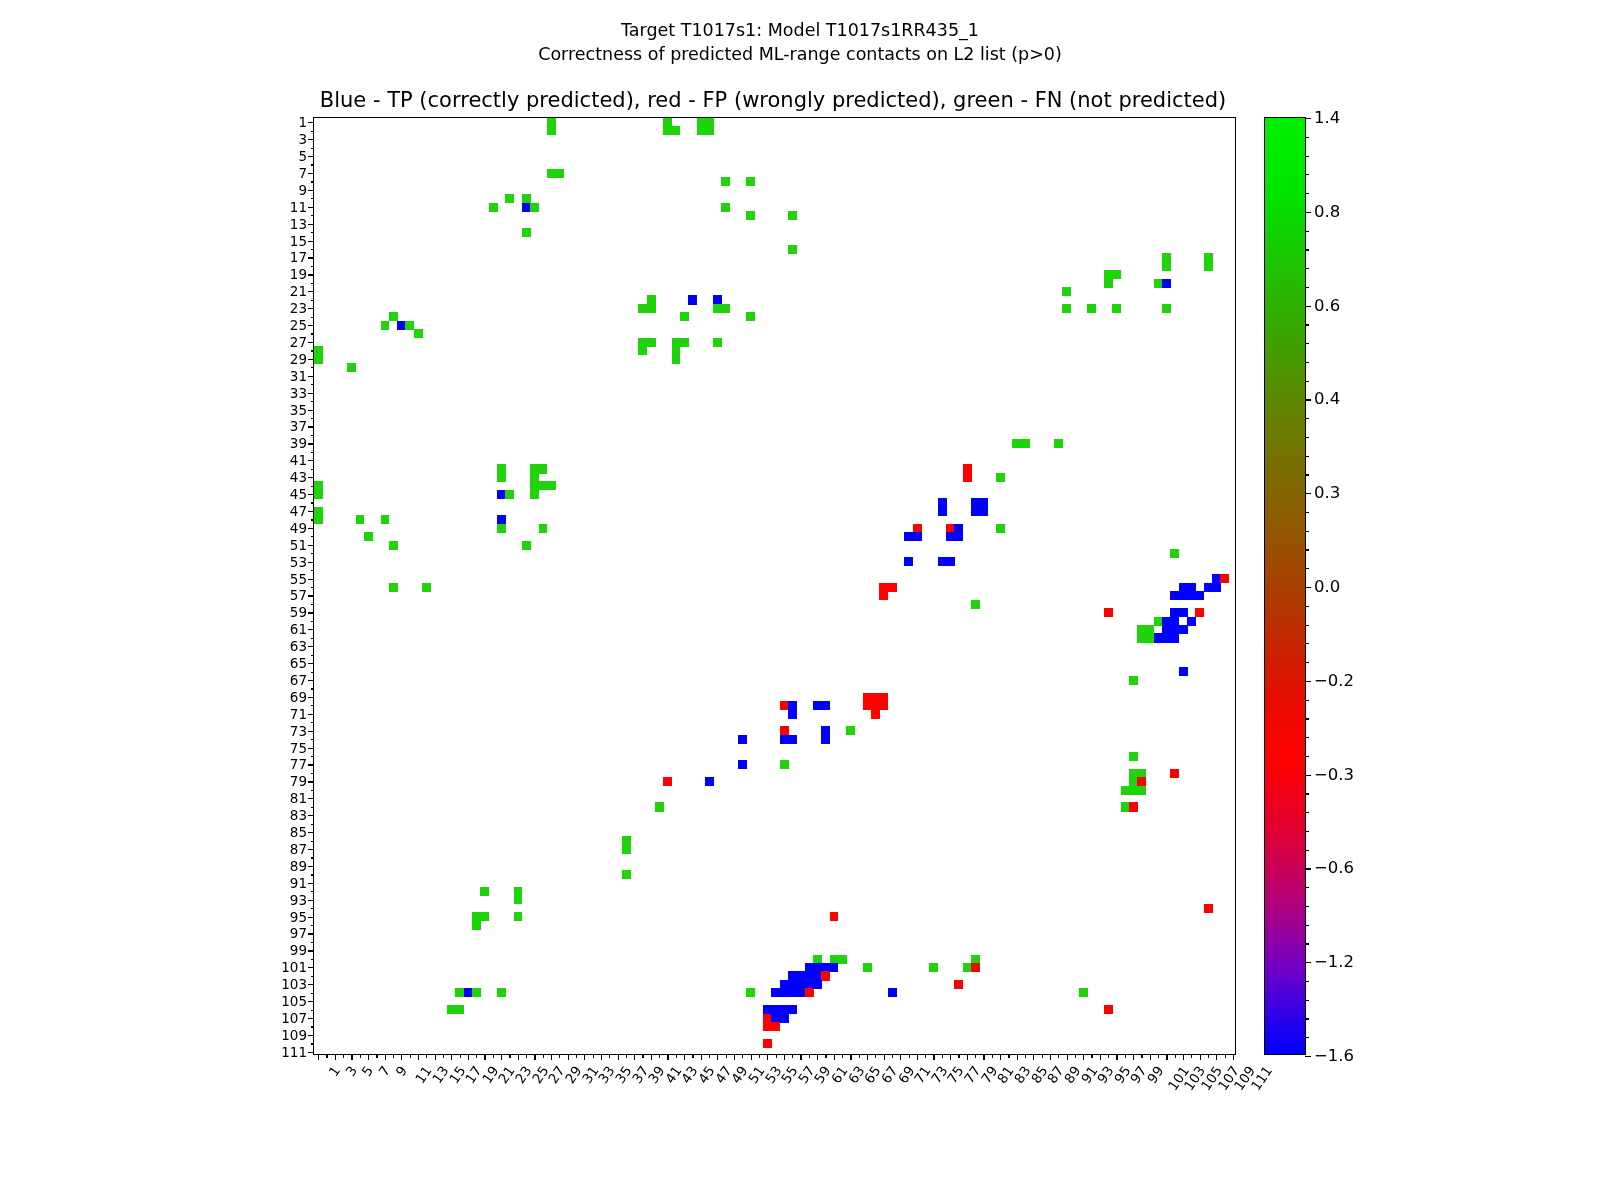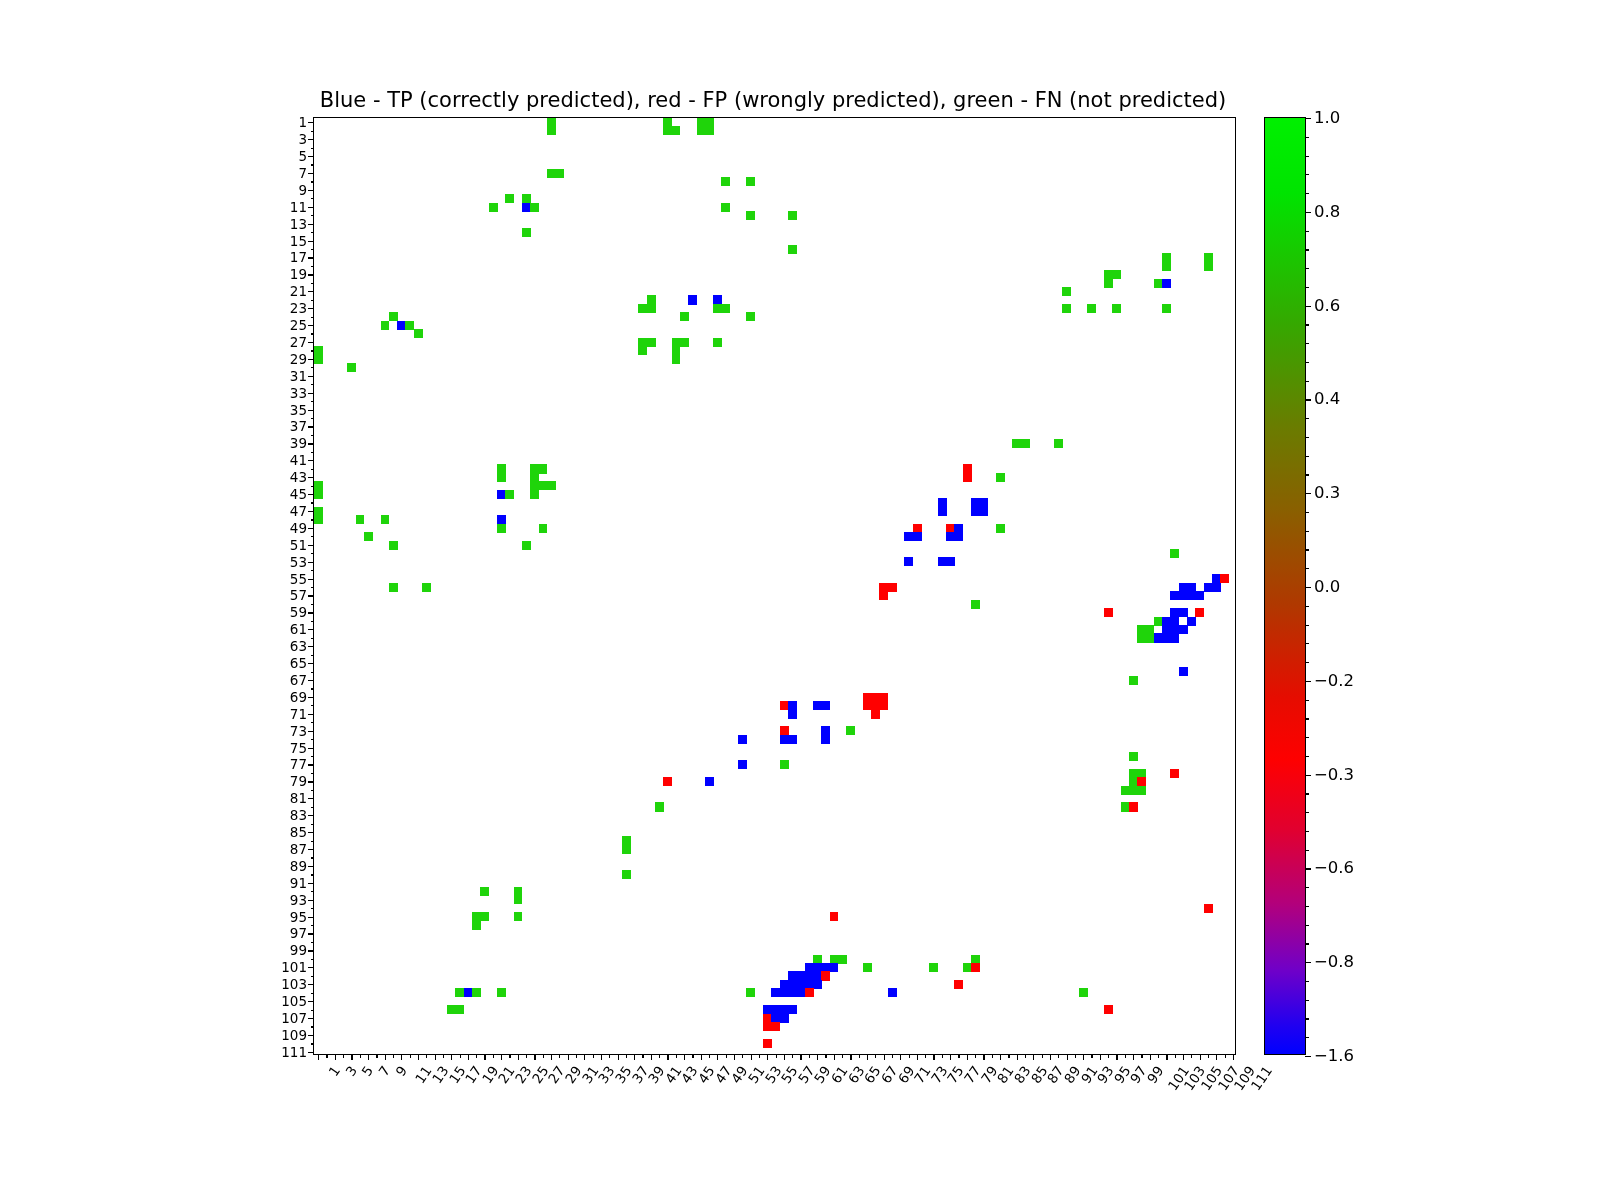--- a/index.html
+++ b/index.html
@@ -38,20 +38,22 @@
               #e1002f 76%, #b2007c 84%, #7000c8 91%, #2000f0 97%, #0000ff 100%);}
   .cbtick{position:absolute;left:calc(100% + 9px);font-size:16.5px;line-height:14px;
           transform:translateY(-7px);white-space:nowrap;}
   .cbtick-mark{position:absolute;left:100%;width:6px;height:1.2px;background:#000;}
   .cbtick-minor{position:absolute;left:100%;width:3.5px;height:1.2px;background:#000;}
 </style>
 </head>
 <body>
 
 <div id="title-block">
+  <div id="title-line1">Target T1017s1: Model T1017s1RR435_1</div>
+  <div id="title-line2">Correctness of predicted ML-range contacts on L2 list (p&gt;0)</div>
 </div>
 
 <div id="legend-title">Blue - TP (correctly predicted), red - FP (wrongly predicted), green - FN (not predicted)</div>
 
 <div id="plot-frame">
   <div id="matrix-layer">
       <div class="cell" style="left: 232.829px; top: 0px; width: 8.91532px; height: 9.05045px; background: rgb(31, 212, 10);"></div>
       <div class="cell" style="left: 349.243px; top: 0px; width: 8.91532px; height: 9.05045px; background: rgb(31, 212, 10);"></div>
       <div class="cell" style="left: 349.243px; top: 8.45045px; width: 8.91532px; height: 9.05045px; background: rgb(31, 212, 10);"></div>
       <div class="cell" style="left: 382.505px; top: 0px; width: 8.91532px; height: 9.05045px; background: rgb(31, 212, 10);"></div>
@@ -623,39 +625,39 @@
     <div class="ytick-minor" style="top: 925.324px;"></div>
     <div class="xtick-minor" style="left: 910.527px;"></div>
     <div class="ytick-mark" style="top: 933.775px;"></div>
     <div class="xtick-mark" style="left: 918.842px;"></div>
     <div class="ytick" style="top: 933.775px;">111</div>
     <div class="xtick" style="left: 923.842px;">111</div>
   </div>
 
 <div id="colorbar">
     <div class="cbtick-mark" style="top: 0px;"></div>
-    <div class="cbtick" style="top: 0px;">1.0</div>
+    <div class="cbtick" style="top: 0px;">1.4</div>
     <div class="cbtick-mark" style="top: 93.8px;"></div>
     <div class="cbtick" style="top: 93.8px;">0.8</div>
     <div class="cbtick-mark" style="top: 187.6px;"></div>
     <div class="cbtick" style="top: 187.6px;">0.6</div>
     <div class="cbtick-mark" style="top: 281.4px;"></div>
     <div class="cbtick" style="top: 281.4px;">0.4</div>
     <div class="cbtick-mark" style="top: 375.2px;"></div>
     <div class="cbtick" style="top: 375.2px;">0.3</div>
     <div class="cbtick-mark" style="top: 469px;"></div>
     <div class="cbtick" style="top: 469px;">0.0</div>
     <div class="cbtick-mark" style="top: 562.8px;"></div>
     <div class="cbtick" style="top: 562.8px;">−0.2</div>
     <div class="cbtick-mark" style="top: 656.6px;"></div>
     <div class="cbtick" style="top: 656.6px;">−0.3</div>
     <div class="cbtick-mark" style="top: 750.4px;"></div>
     <div class="cbtick" style="top: 750.4px;">−0.6</div>
     <div class="cbtick-mark" style="top: 844.2px;"></div>
-    <div class="cbtick" style="top: 844.2px;">−0.8</div>
+    <div class="cbtick" style="top: 844.2px;">−1.2</div>
     <div class="cbtick-mark" style="top: 938px;"></div>
     <div class="cbtick" style="top: 938px;">−1.6</div>
     <div class="cbtick-minor" style="top: 18.76px;"></div>
     <div class="cbtick-minor" style="top: 37.52px;"></div>
     <div class="cbtick-minor" style="top: 56.28px;"></div>
     <div class="cbtick-minor" style="top: 75.04px;"></div>
     <div class="cbtick-minor" style="top: 112.56px;"></div>
     <div class="cbtick-minor" style="top: 131.32px;"></div>
     <div class="cbtick-minor" style="top: 150.08px;"></div>
     <div class="cbtick-minor" style="top: 168.84px;"></div>

